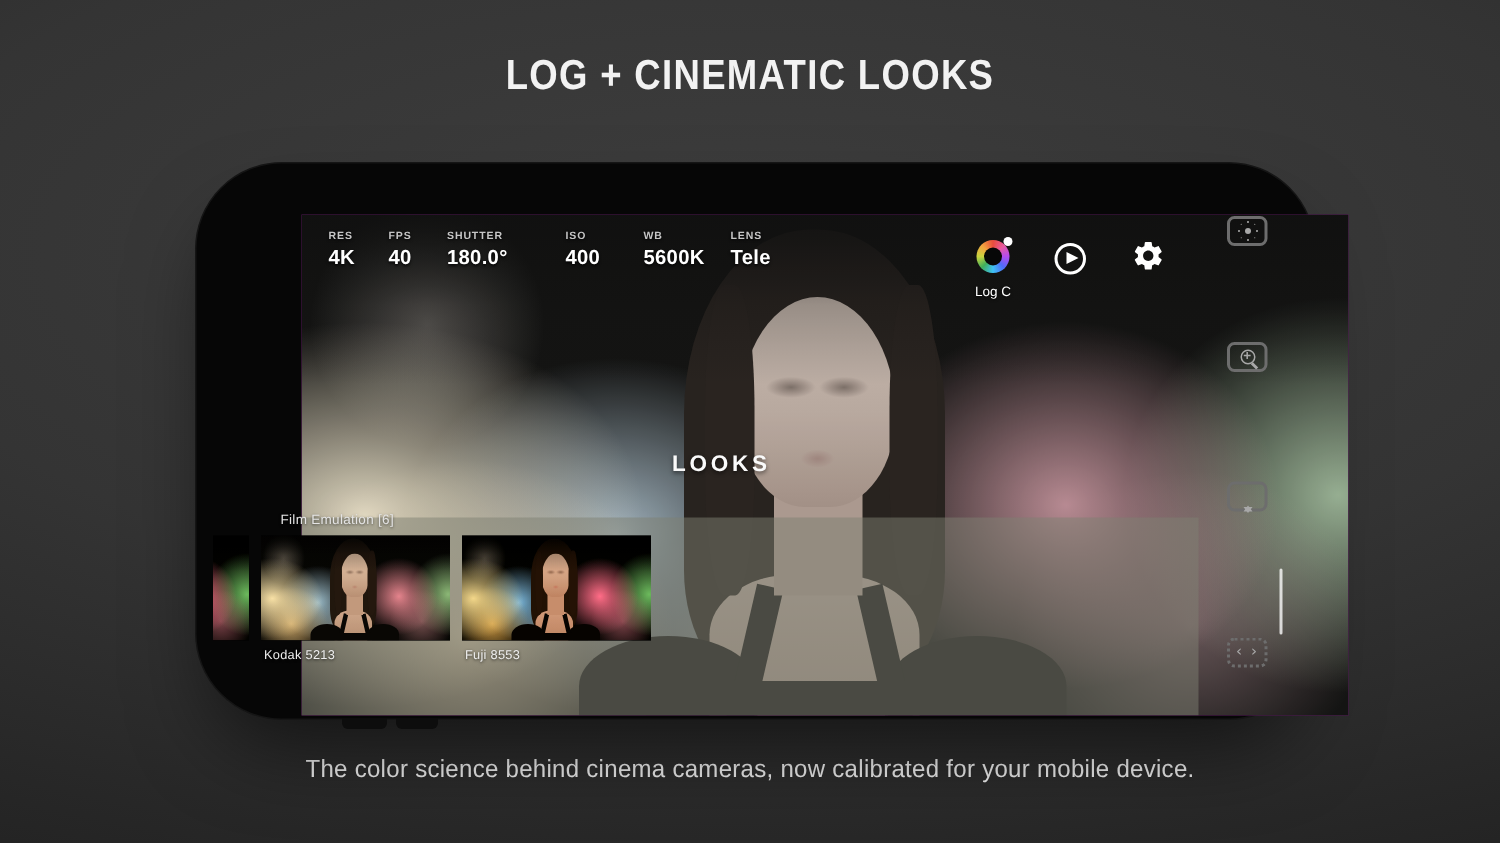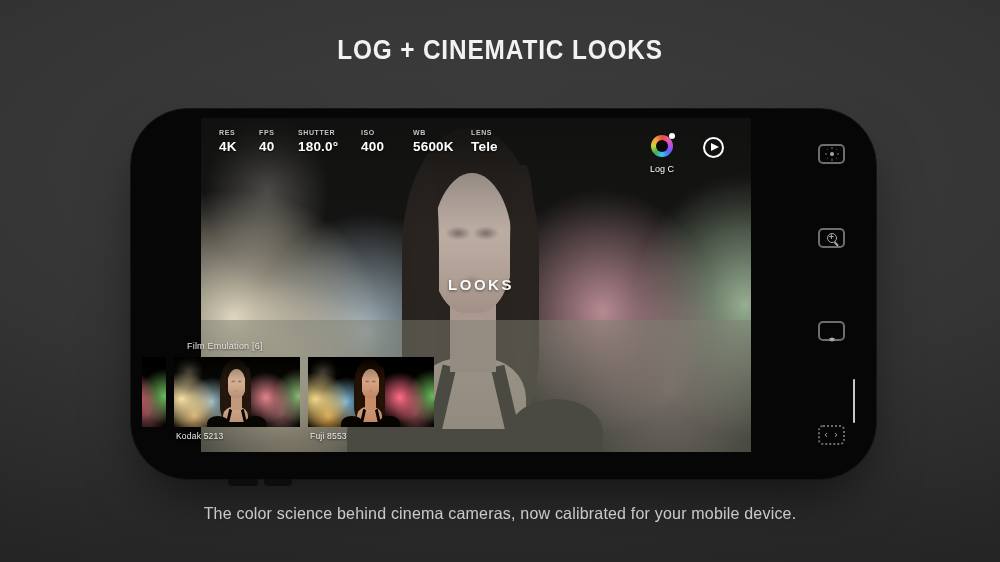--- a/index.html
+++ b/index.html
@@ -26,21 +26,21 @@
     position:absolute; left:130px; top:108px; width:747px; height:372px;
     background:#060606; border-radius:58px; border:1px solid #151515;
     box-shadow:0 28px 55px -14px rgba(0,0,0,.6); z-index:1;
   }
   .phone-btn { position:absolute; height:7px; background:#0d0d0d; border-radius:0 0 4px 4px; bottom:-7px; }
   .phone-btn.b1 { left:97px; width:30px; }
   .phone-btn.b2 { left:133px; width:28px; }
 
   
   .screen {
-    position:absolute; left:70px; top:9px; width:550px; height:334px;
+    position:absolute; left:70px; top:34px; width:698px; height:334px;
     overflow:hidden; background:#701a75;
   }
 
   
   .scene { position:relative; width:100%; height:100%; overflow:hidden; background:#0b0b09; }
   .scene > div { position:absolute; }
   .sc-bg { inset:0;
     background:
       radial-gradient(38% 55% at 6% 60%, rgba(236,218,168,.95) 0%, rgba(236,218,168,0) 70%),
       radial-gradient(28% 50% at 16% 84%, rgba(228,188,122,.8) 0%, rgba(228,188,122,0) 70%),
@@ -78,21 +78,21 @@
   .look-a    { filter:saturate(1.55) contrast(1.12) brightness(.98); }
   .look-trix { filter:grayscale(1) brightness(1.22) contrast(1.15); }
   .look-b    { filter:saturate(1.15) sepia(.18) contrast(1.05) brightness(1.02); }
   .look-c    { filter:saturate(1.5) contrast(1.08); }
   .look-d    { filter:saturate(1.35) sepia(.12) hue-rotate(-6deg) contrast(1.05); }
 
   
   .topbar { position:absolute; top:11px; left:18px; display:flex; color:#fff; z-index:3; }
   .set { display:flex; flex-direction:column; }
   .set:nth-child(1){width:40px;} .set:nth-child(2){width:39px;} .set:nth-child(3){width:63px;justify-content:center;}
-  .set:nth-child(4){width:52px;} .set:nth-child(5){width:58px;}
+  .set:nth-child(4){width:52px;margin-left:16px;} .set:nth-child(5){width:58px;}
   .set .slabel { font-size:7px; font-weight:bold; letter-spacing:.6px; color:#c6c6c6;
     text-shadow:0 1px 2px rgba(0,0,0,.8); }
   .set .svalue { font-size:13.5px; font-weight:bold; margin-top:3px; letter-spacing:.2px;
     text-shadow:0 1px 2px rgba(0,0,0,.8); }
 
   .wheel { position:absolute; left:450px; top:17px; width:22px; height:22px; border-radius:50%;
     background:conic-gradient(#e84c3d,#e85aa0,#b44cf0,#4f6bfa,#3fc1f5,#3fae5a,#c9d43f,#f5a43f,#e84c3d);
     z-index:3; cursor:pointer; }
   .wheel::after { content:""; position:absolute; inset:5px; border-radius:50%; background:#070707; }
   .wheel::before { content:""; position:absolute; right:-2px; top:-2px; width:6px; height:6px;

